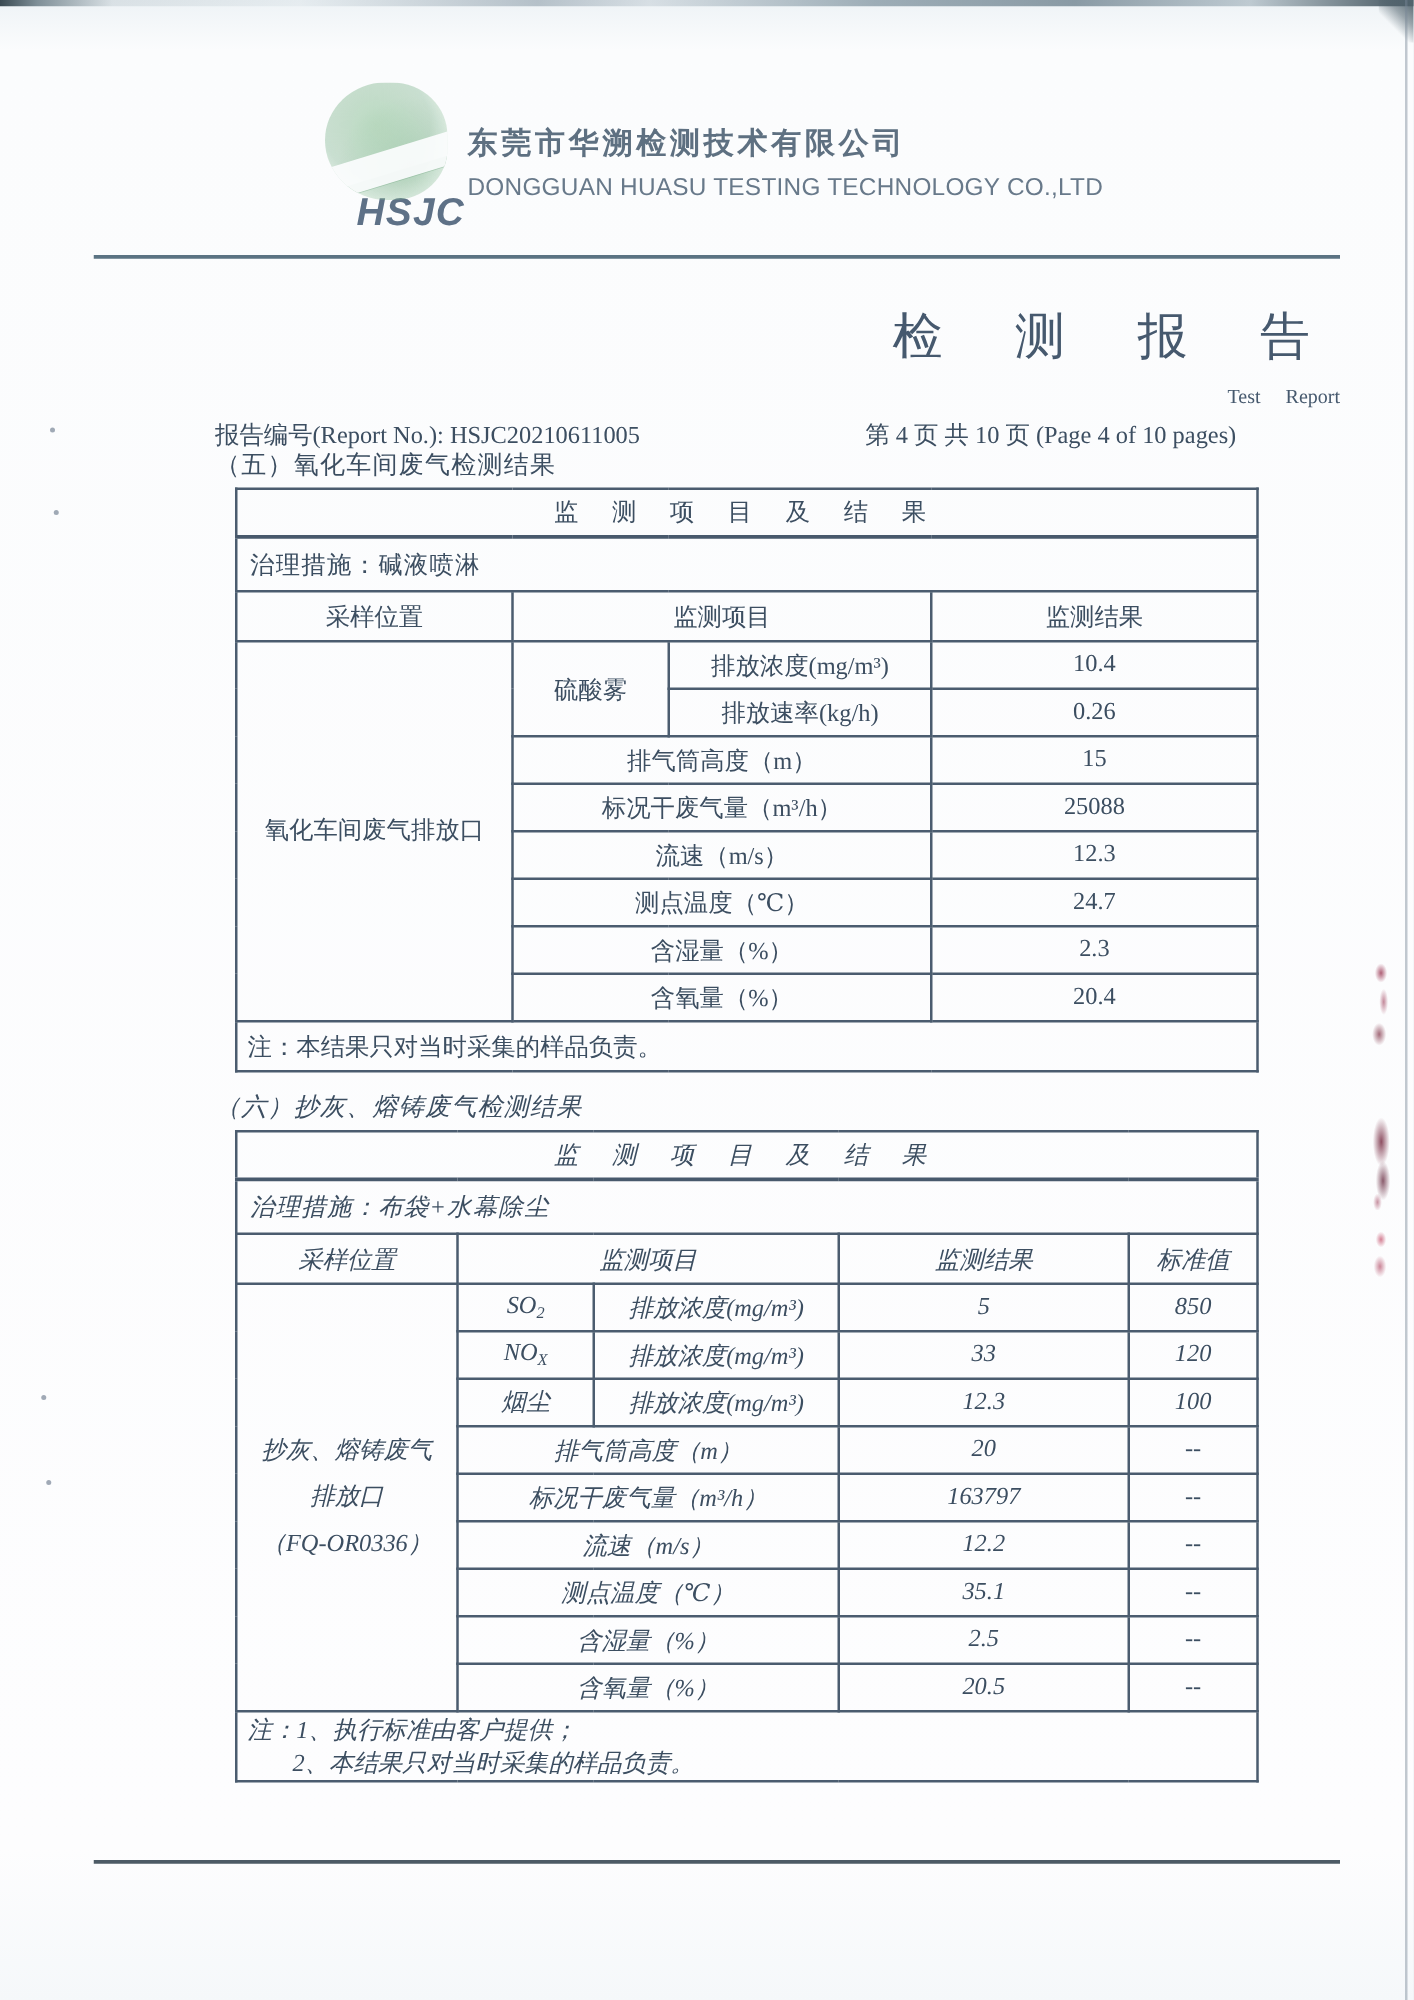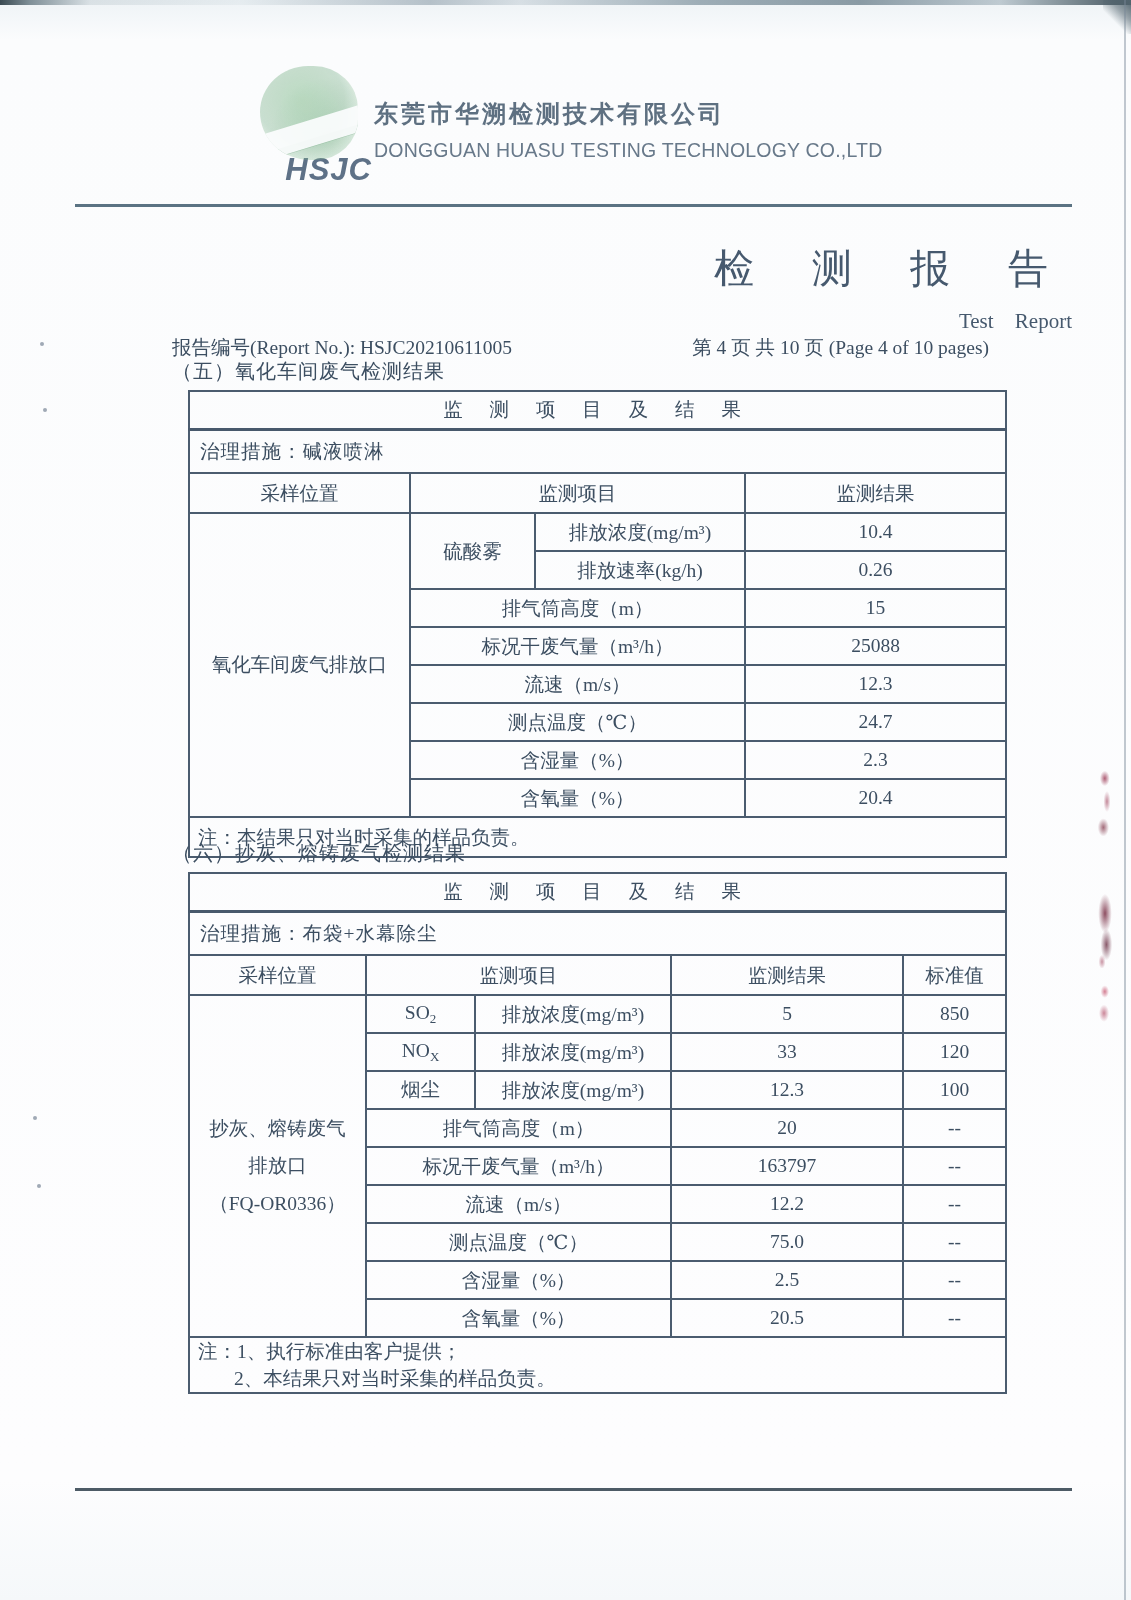--- a/index.html
+++ b/index.html
@@ -49,28 +49,28 @@
   .company { position:absolute; left:374px; top:98px; font-family:"Liberation Sans","DejaVu Sans",sans-serif; }
   .company-cn { font-size:24px; color:#5e7081; font-weight:700; letter-spacing:3px; }
   .company-en { font-size:19.5px; color:#68798a; font-weight:500; margin-top:9px; letter-spacing:.2px; }
   .rule { position:absolute; left:75px; width:997px; }
   .rule-top { top:204px; height:3px; background:#5b7383; }
   .rule-bottom { top:1488px; height:3px; background:#4d5b66; }
 
   
   .title-block { position:absolute; left:75px; top:241px; width:997px; text-align:right; color:#46596e; }
   .title-cn { font-size:40px; letter-spacing:24px; text-indent:24px; font-weight:500; }
-  .title-en { font-size:21px; margin-top:13px; word-spacing:16px; }
+  .title-en { font-size:16px; margin-top:13px; word-spacing:16px; }
   .report-info { position:absolute; left:172px; top:334px; width:817px; display:flex;
     justify-content:space-between; font-size:19.5px; }
 
   
   .section { position:absolute; left:172px; width:817px; }
   .section5 { top:358px; }
-  .section6 { top:840px; }
+  .section6 { top:872px;font-style:italic; }
   .section-heading { font-size:20px; margin-bottom:5px; letter-spacing:1px; }
   table { border-collapse:collapse; width:817px; table-layout:fixed; border:2.5px solid #48596c;margin-left:16px; }
   td { border:2px solid #4b5c6f; text-align:center; font-size:19.5px; color:#3c4e61;
        padding:0 4px; height:38px; }
   .r-title td { height:38px; letter-spacing:11px; border-bottom:3px solid #48596c; }
   .r-treat td { height:44px; text-align:left; padding-left:10px; letter-spacing:1px; }
   .r-head td { height:40px; }
   .r-note td { text-align:left; padding-left:8px; height:40px; }
   .r-note2 td { text-align:left; padding-left:8px; height:56px; vertical-align:middle; }
   .loc-cell { white-space:pre-line; line-height:1.9; }
@@ -229,21 +229,21 @@
         <td>163797</td>
         <td>--</td>
       </tr>
       <tr>
         <td colspan="2">流速（m/s）</td>
         <td>12.2</td>
         <td>--</td>
       </tr>
       <tr>
         <td colspan="2">测点温度（℃）</td>
-        <td>75.0</td>
+        <td>35.1</td>
         <td>--</td>
       </tr>
       <tr>
         <td colspan="2">含湿量（%）</td>
         <td>2.5</td>
         <td>--</td>
       </tr>
       <tr>
         <td colspan="2">含氧量（%）</td>
         <td>20.5</td>

